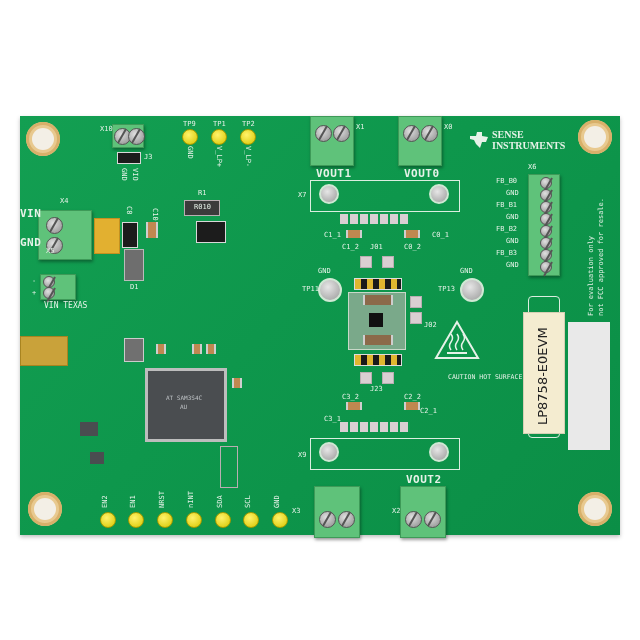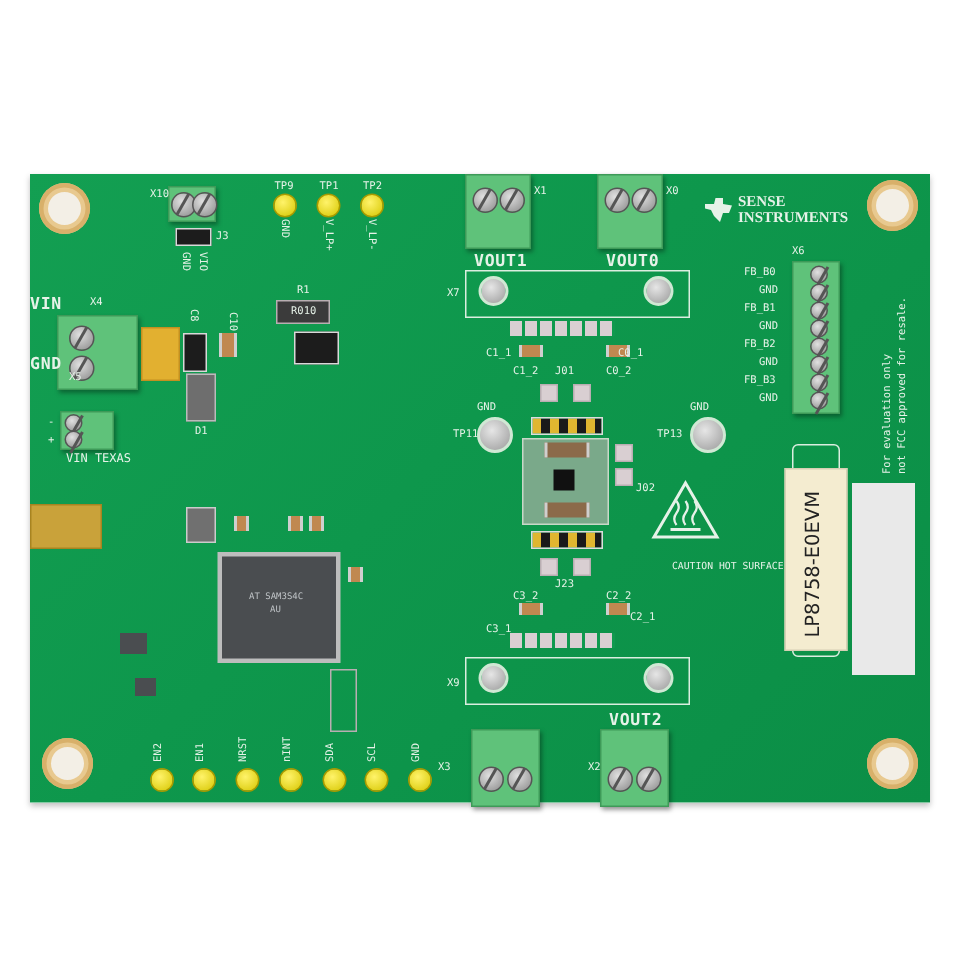--- a/index.html
+++ b/index.html
@@ -59,21 +59,21 @@
   <div class="pad" style="left:164px;top:84px;width:34px;height:14px;background:#3b3b3b">
     <span class="silk" style="left:9px;top:3px">R010</span>
   </div>
   <div class="jump" style="left:176px;top:105px;width:28px;height:20px"></div>
 
   <div class="silk" style="left:40px;top:82px">X4</div>
   <div class="term" style="left:18px;top:94px;width:52px;height:48px">
     <div class="screw" style="left:7px;top:6px"></div>
     <div class="screw" style="left:7px;top:26px"></div>
   </div>
-  <div class="silk big" style="left:0px;top:81px">VIN</div>
+  <div class="silk big" style="left:0px;top:92px">VIN</div>
   <div class="silk big" style="left:0px;top:121px">GND</div>
   <div class="pad" style="left:74px;top:102px;width:24px;height:34px;background:#e2b030;border-color:#c49020"></div>
   <div class="silk v" style="left:112px;top:90px">C8</div>
   <div class="jump" style="left:102px;top:106px;width:14px;height:24px"></div>
   <div class="smd" style="left:126px;top:106px;width:8px;height:16px"></div>
   <div class="silk v" style="left:138px;top:92px">C10</div>
   <div class="pad" style="left:104px;top:133px;width:18px;height:30px;background:#6e6e6e;border-color:#bbb"></div>
   <div class="silk" style="left:110px;top:168px">D1</div>
 
   <div class="silk" style="left:26px;top:132px">X5</div>
@@ -133,21 +133,21 @@
   <div class="outline" style="left:290px;top:64px;width:148px;height:30px">
     <div class="tpg" style="left:8px;top:3px;width:16px;height:16px"></div>
     <div class="tpg" style="left:118px;top:3px;width:16px;height:16px"></div>
   </div>
   <div class="pad" style="left:320px;top:98px;width:70px;height:10px;background:repeating-linear-gradient(90deg,#d9cfd2 0 8px,#0f9a4e 8px 10px);border:none"></div>
 
   <div class="smd" style="left:326px;top:114px;width:12px;height:8px"></div>
   <div class="silk" style="left:304px;top:116px">C1_1</div>
   <div class="silk" style="left:322px;top:128px">C1_2</div>
   <div class="smd" style="left:384px;top:114px;width:12px;height:8px"></div>
-  <div class="silk" style="left:392px;top:116px">C0_1</div>
+  <div class="silk" style="left:412px;top:116px">C0_1</div>
   <div class="silk" style="left:384px;top:128px">C0_2</div>
 
   <div class="silk" style="left:350px;top:128px">J01</div>
   <div class="pad" style="left:340px;top:140px;width:10px;height:10px"></div>
   <div class="pad" style="left:362px;top:140px;width:10px;height:10px"></div>
 
   <div class="silk" style="left:298px;top:152px">GND</div>
   <div class="tpg" style="left:298px;top:162px"></div>
   <div class="silk" style="left:282px;top:170px">TP11</div>
   <div class="silk" style="left:440px;top:152px">GND</div>

